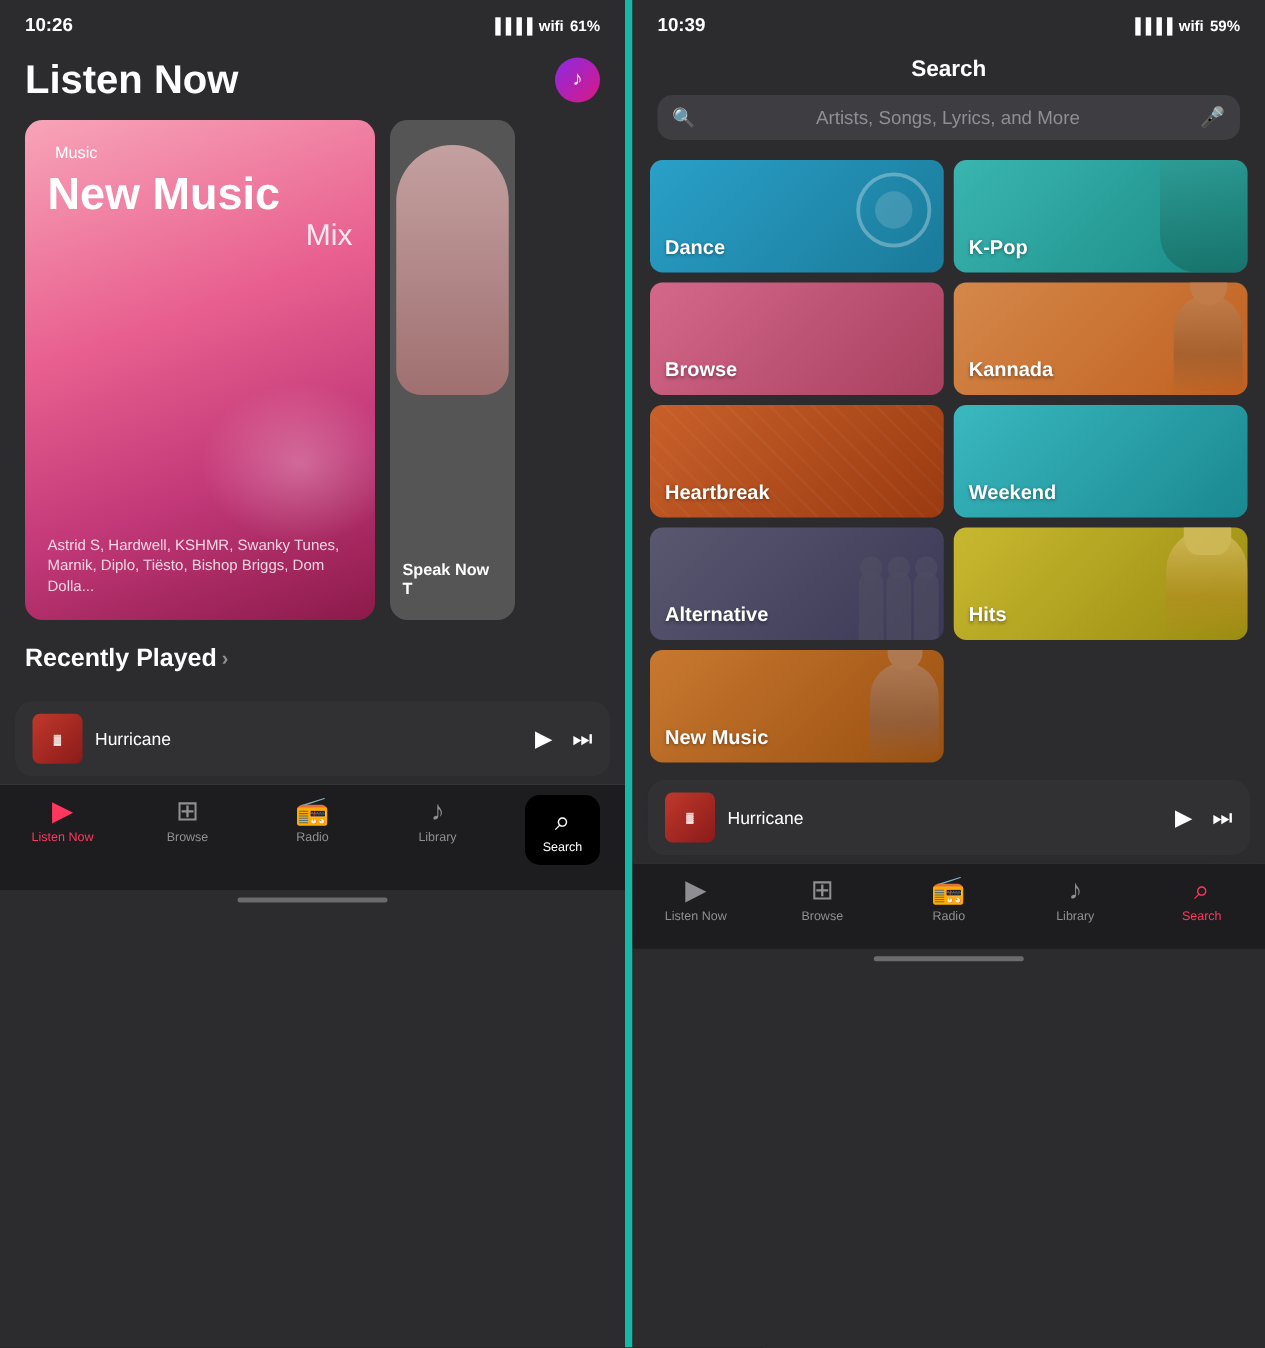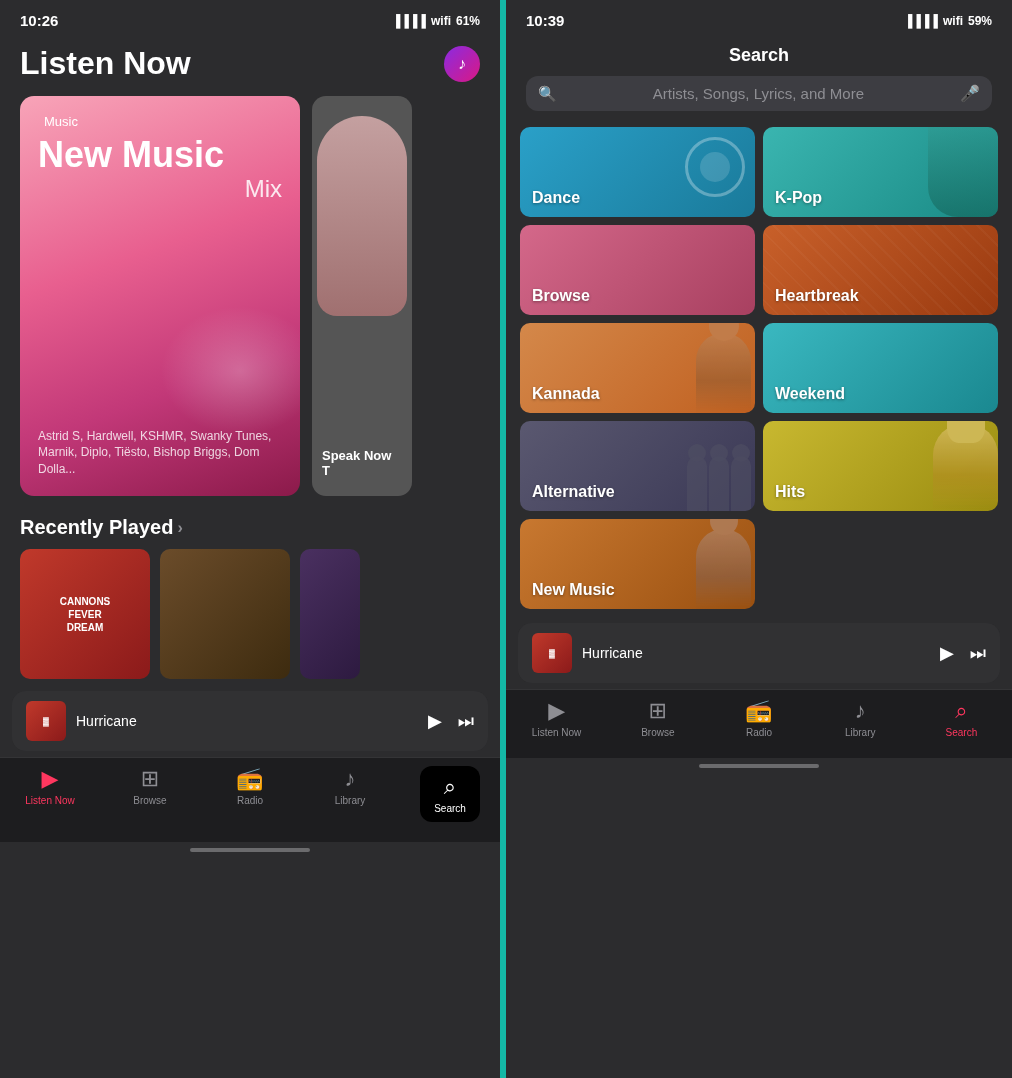--- a/index.html
+++ b/index.html
@@ -575,27 +575,20 @@
       <div class="woman-silhouette"></div>
       <div class="card-secondary-text">Speak Now T</div>
     </div>
   </div>
 
   <div class="recently-played-section">
     <div class="section-header">
       <span class="section-title">Recently Played</span>
       <span class="section-arrow">›</span>
     </div>
-    <div class="recent-albums-row">
-      <div class="recent-album album-cannons">
-        <span style="font-size:10px;line-height:1.3;">CANNONS<br>FEVER<br>DREAM</span>
-      </div>
-      <div class="recent-album album-brown"></div>
-      <div class="album-partial"></div>
-    </div>
   </div>
 
   <div class="mini-player">
     <div class="mini-player-art">▓</div>
     <div class="mini-player-info">
       <div class="mini-player-title">Hurricane</div>
     </div>
     <div class="mini-player-controls">
       <span>▶</span>
       <span>⏭</span>
@@ -660,28 +653,28 @@
 
     <div class="genre-tile genre-tile-kpop">
       <div class="kpop-texture"></div>
       <span class="genre-label">K-Pop</span>
     </div>
 
     <div class="genre-tile genre-tile-romance">
       <span class="genre-label">Browse</span>
     </div>
 
+    <div class="genre-tile genre-tile-kannada">
+      <div class="kannada-man"></div>
+      <span class="genre-label">Kannada</span>
+    </div>
+
     <div class="genre-tile genre-tile-heartbreak">
       <div class="heartbreak-crack"></div>
       <span class="genre-label">Heartbreak</span>
-    </div>
-
-    <div class="genre-tile genre-tile-kannada">
-      <div class="kannada-man"></div>
-      <span class="genre-label">Kannada</span>
     </div>
 
     <div class="genre-tile genre-tile-weekend">
       <span class="genre-label">Weekend</span>
     </div>
 
     <div class="genre-tile genre-tile-alternative">
       <div class="people-silhouette">
         <div class="head-shape"></div>
         <div class="head-shape"></div>

